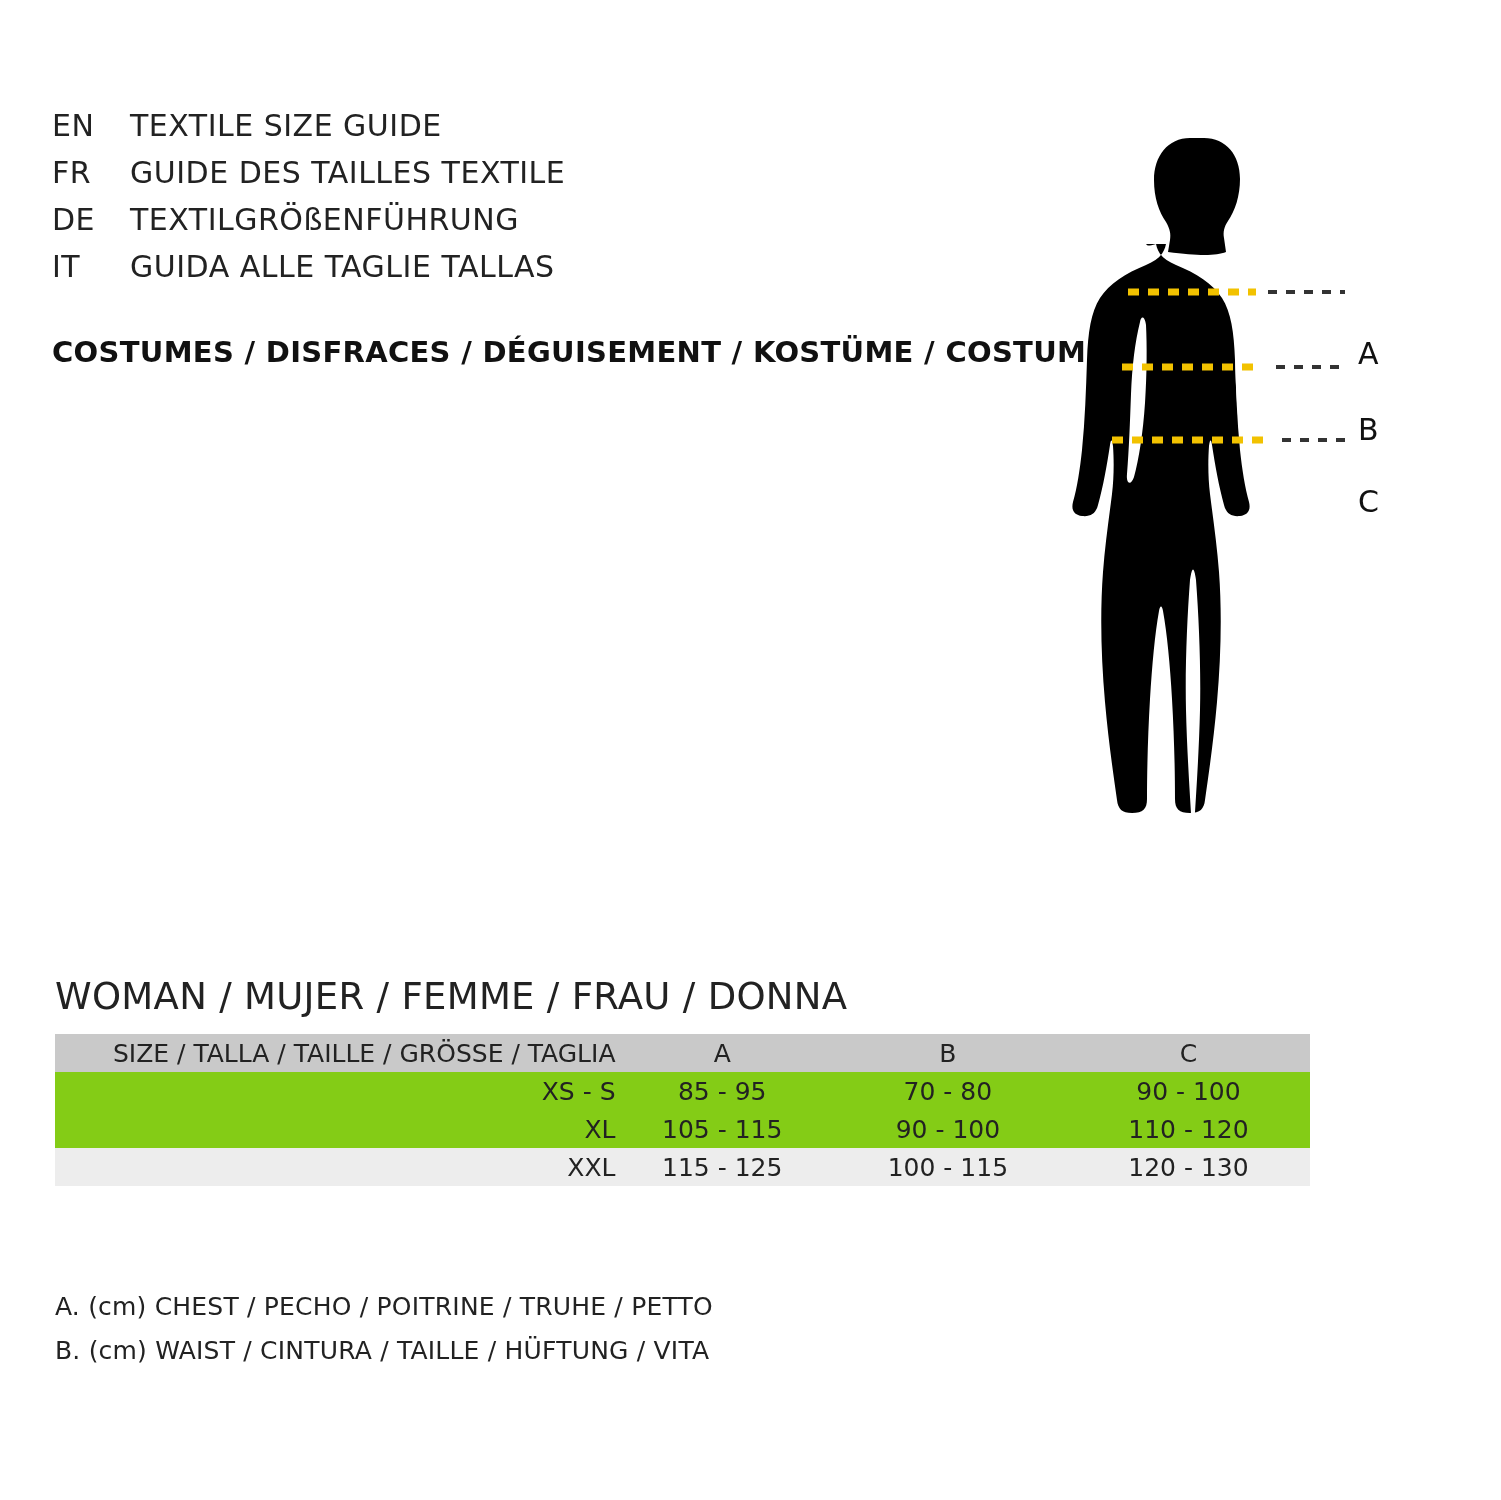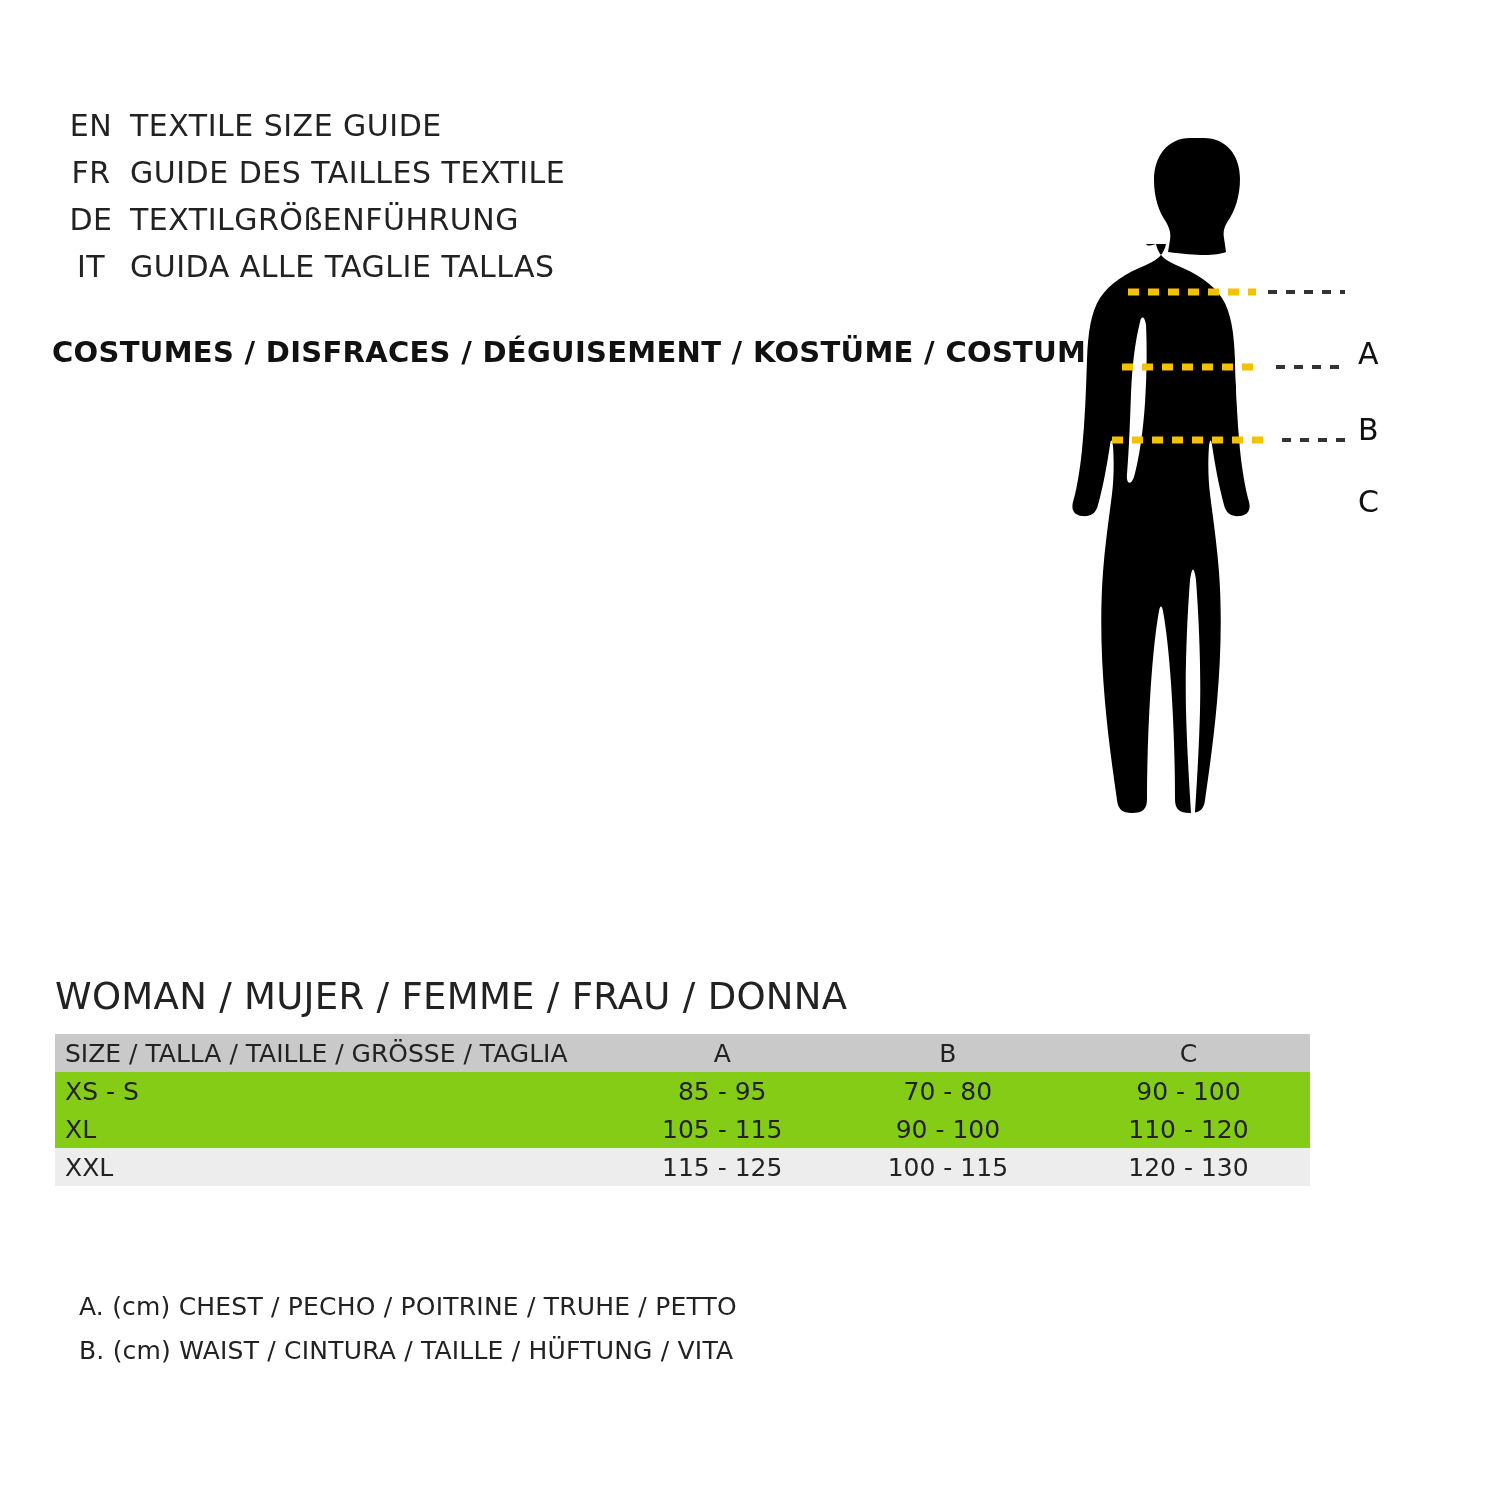--- a/index.html
+++ b/index.html
@@ -28,21 +28,20 @@
     align-items: baseline;
     height: 47px;
     font-size: 30px;
     letter-spacing: 0.5px;
     color: #222;
     white-space: nowrap;
   }
   .lang-code {
     width: 78px;
     flex: none;
-    text-align: center;
   }
   .lang-label {
     flex: 1;
     margin-top: 36px;
   }
 
   .section-title {
     position: absolute;
     left: 52px;
     top: 335px;
@@ -100,21 +99,21 @@
   table.size-table th,
   table.size-table td {
     padding: 0;
     height: 38px;
     font-weight: normal;
     text-align: center;
     vertical-align: middle;
   }
   table.size-table th.size-col,
   table.size-table td.size-col {
-    text-align: left;
+    text-align: right;
     padding-left: 10px;
     width: 555px;
   }
   table.size-table th {
     background: #c9c9c9;
   }
   table.size-table tr.odd td {
     background: #84cc16;
   }
   table.size-table tr.even td {
@@ -122,21 +121,20 @@
   }
   table.size-table col.c-a { width: 215px; }
   table.size-table col.c-b { width: 240px; }
   table.size-table col.c-c { width: 245px; }
 
   
   .legend {
     position: absolute;
     left: 55px;
     top: 1292px;
-    margin-left: 24px;
   }
   .legend-row {
     font-size: 25px;
     color: #222;
     height: 44px;
     letter-spacing: 0.2px;
     white-space: nowrap;
   }
 </style>
 </head>

